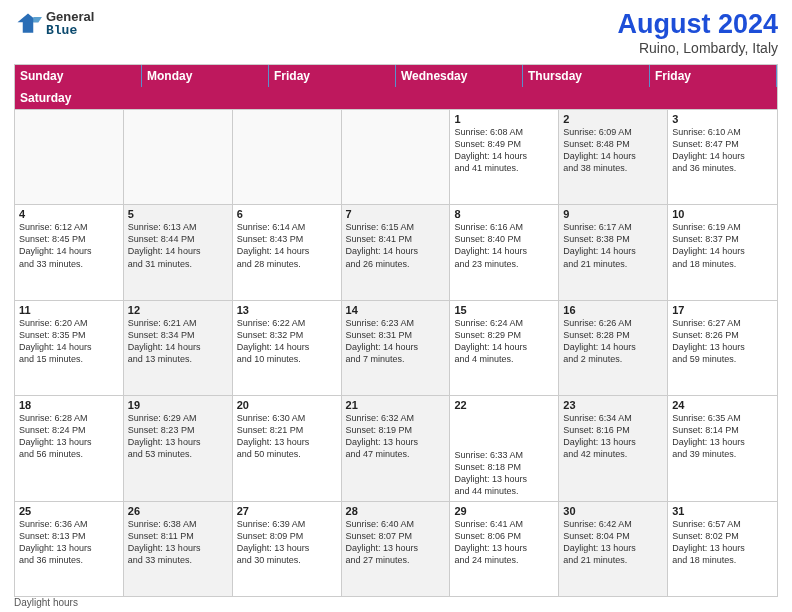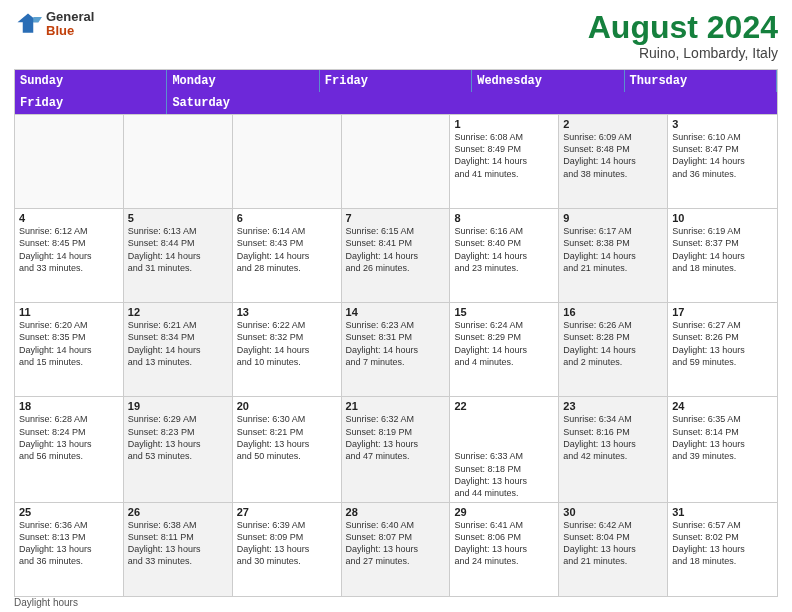--- a/index.html
+++ b/index.html
@@ -30,49 +30,48 @@
       gap: 4px;
     }
     .logo-text {
       display: flex;
       flex-direction: column;
       font-size: 13px;
       font-weight: bold;
       line-height: 1.1;
     }
     .logo-general { color: #333; }
-    .logo-blue { color: #c2410c; }
+    .logo-blue { color: #0c4a6e; font-family: Liberation Mono, monospace; }
     .logo-icon {
       width: 28px;
       height: 28px;
     }
     .title-block {
       text-align: right;
     }
     .main-title {
-      font-size: 32px;
+      font-size: 27px;
       font-weight: bold;
-      color: #15803d;
+      color: #1d4ed8;
       line-height: 1.1;
     }
     .subtitle {
       font-size: 14px;
       color: #444;
     }
     .calendar {
       flex: 1;
       display: flex;
       flex-direction: column;
       border: 1px solid #ccc;
     }
     .cal-header-row {
       display: grid;
-      grid-template-columns: repeat(5, 1fr);
-      background: #6d28d9;
-      font-family: Liberation Mono, monospace;
+      grid-template-columns: repeat(6, 1fr);
+      background: #be185d;
     }
     .cal-header-cell {
       color: #fff;
       font-size: 12px;
       font-weight: bold;
       padding: 4px 5px;
       border-right: 1px solid #5a90cc;
       text-align: left;
     }
     .cal-header-cell:last-child { border-right: none; }

